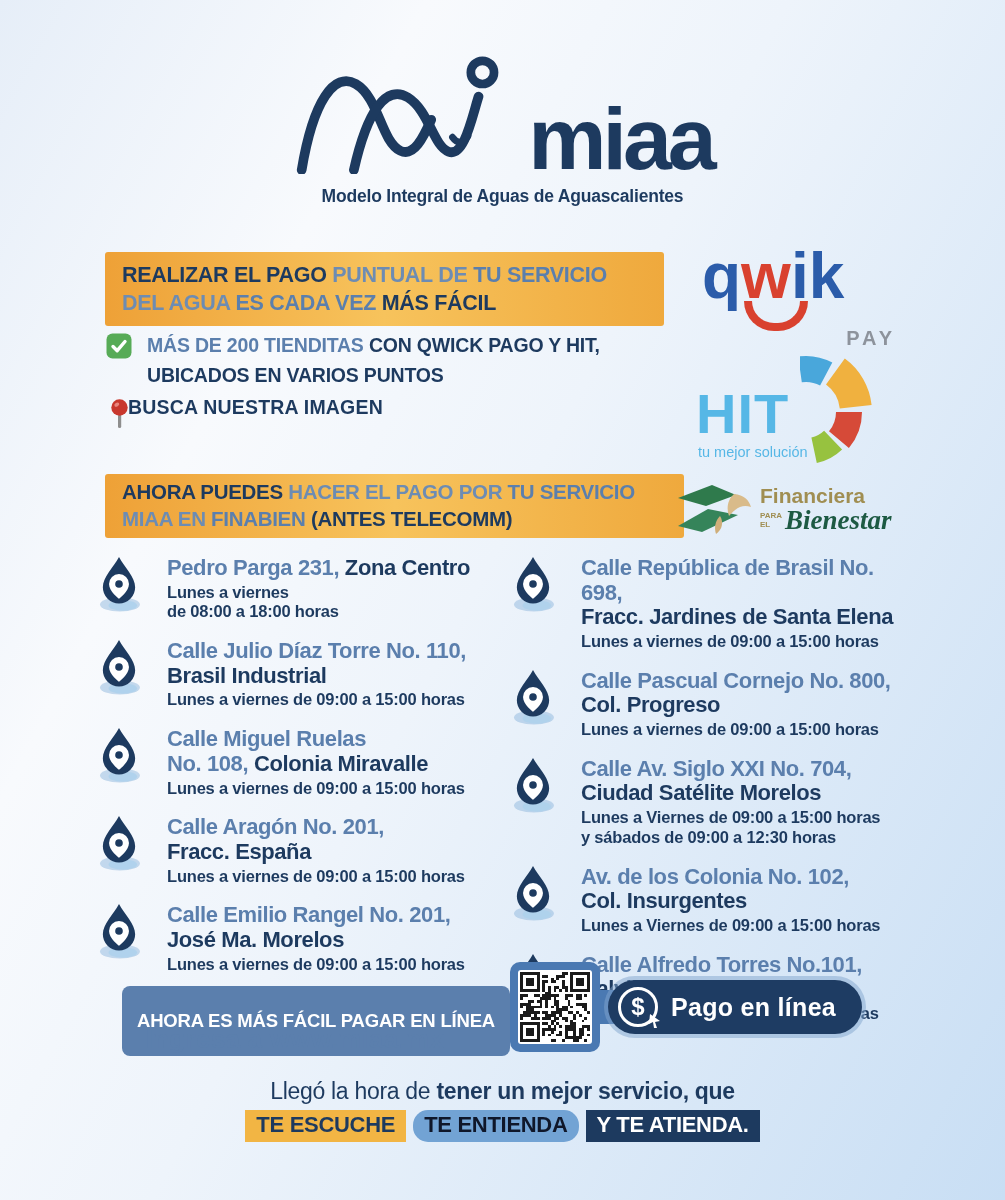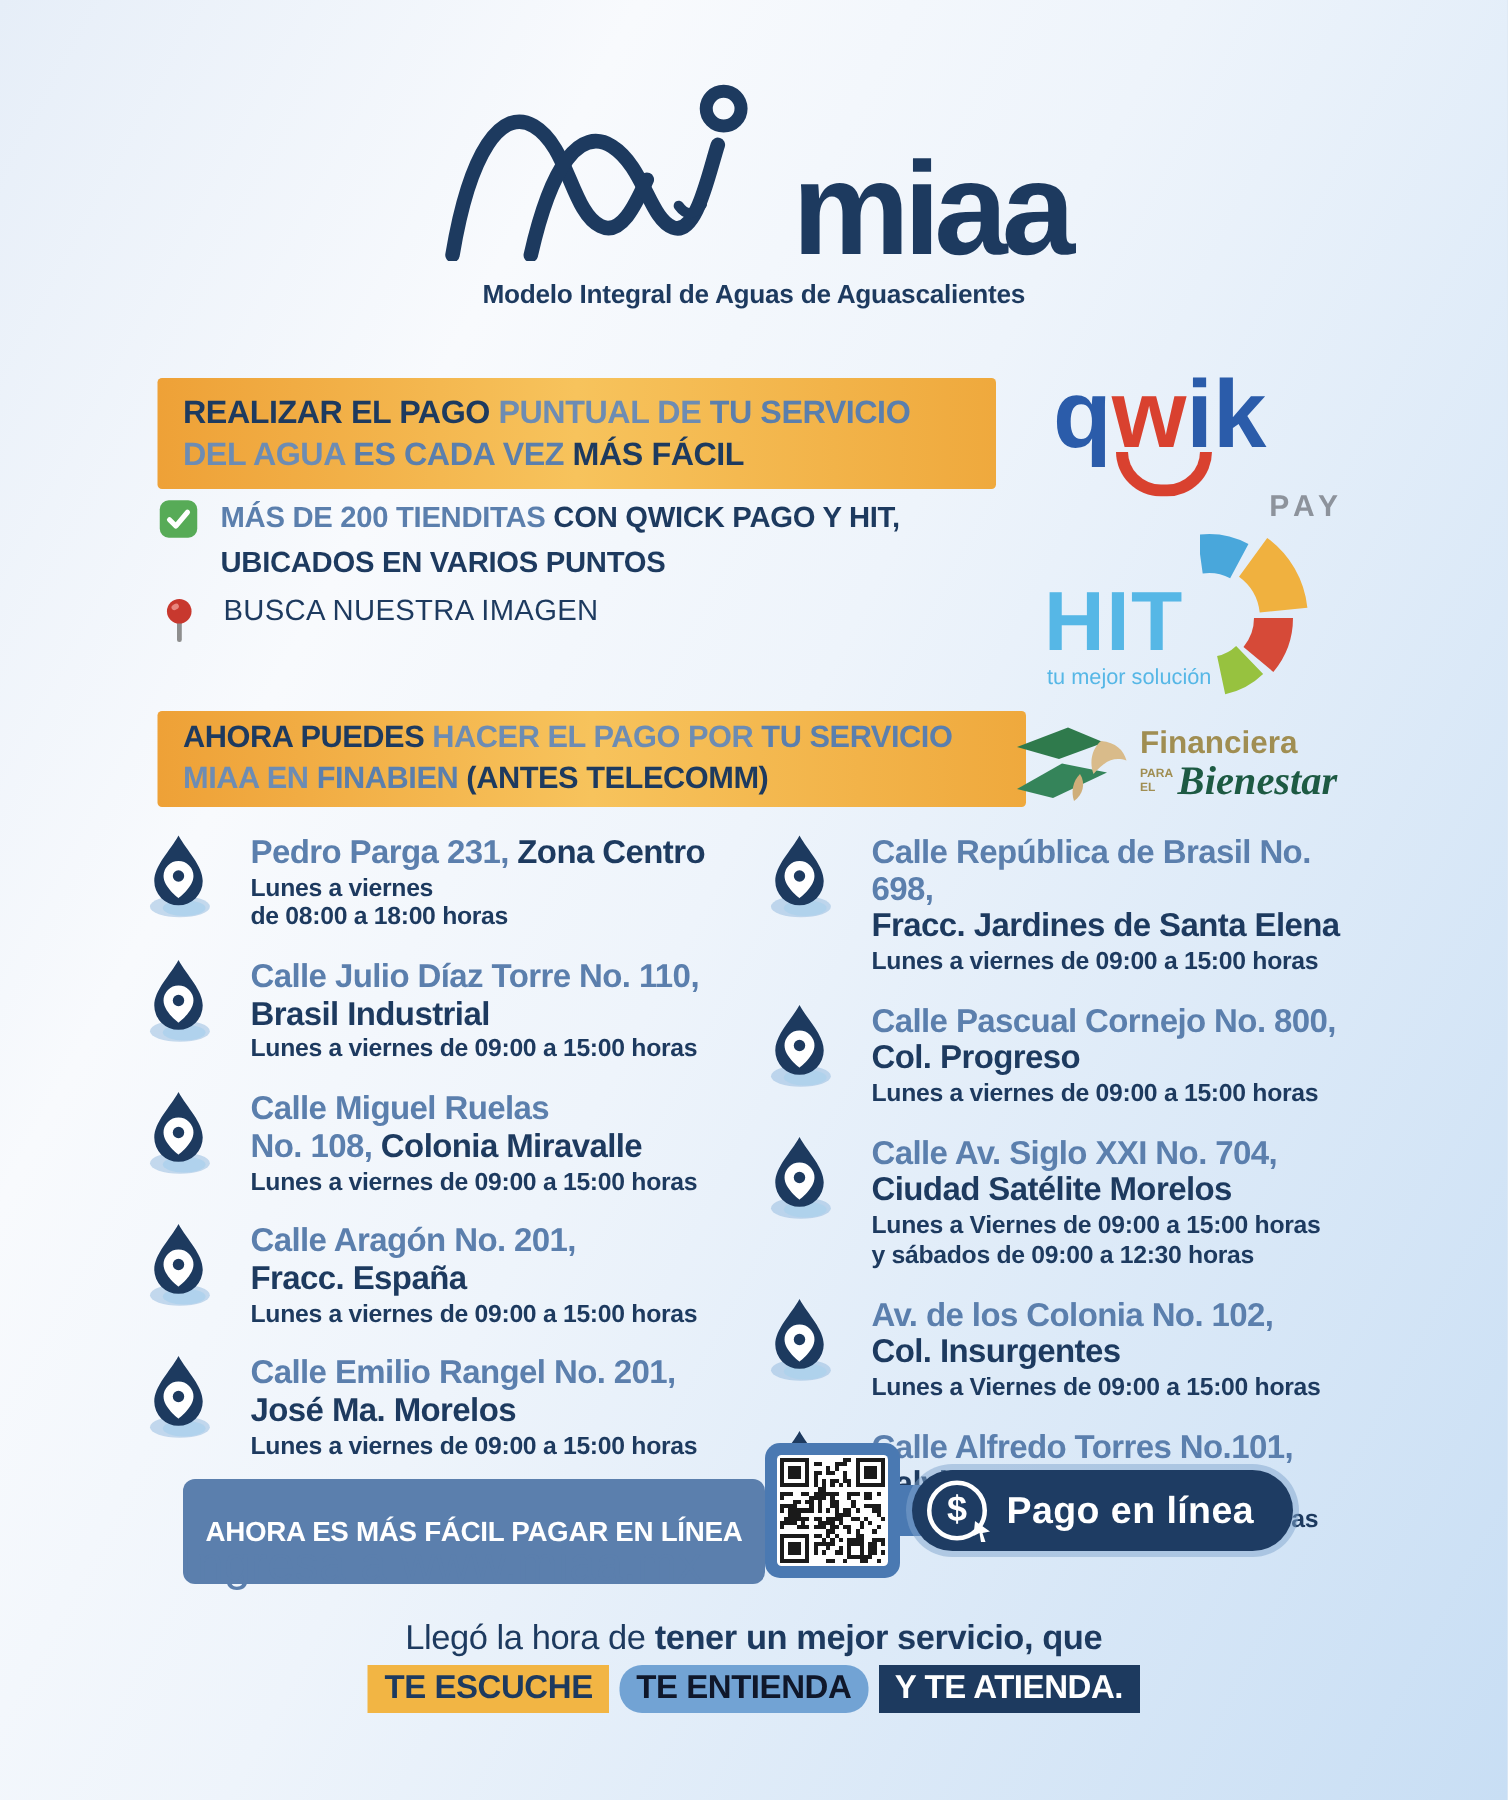--- a/index.html
+++ b/index.html
@@ -22,21 +22,21 @@
   .seg-blue-b{color:#5b7fad;font-weight:800}
   .seg-blue-r{color:#6d8cb3;font-weight:600}
   .seg-navy-r{color:#1d3a5f;font-weight:500}
   .seg-blue{color:#5b7fad}
   .seg-navy{color:#1d3a5f}
   .seg-qblue{color:#2b5caa}
   .seg-qred{color:#d9412f}
   
   .bullet{position:absolute;display:flex;color:#1d3a5f;}
   .bullet-1{left:106px;top:330px;gap:15px;font-size:19.5px;line-height:1.55;letter-spacing:-.2px;}
-  .bullet-2{left:111px;top:396px;gap:21px;font-size:19.5px;font-weight:400;align-items:flex-start;letter-spacing:.2px;}
+  .bullet-2{left:111px;top:396px;font-size:19.5px;font-weight:700;align-items:flex-start;letter-spacing:.2px;}
   .bullet .b-icon{flex-shrink:0;margin-top:3px;}
   
   .qwik{position:absolute;left:702px;top:244px;width:200px;height:100px;}
   .qwik-word{font-size:64px;font-weight:700;line-height:1;letter-spacing:0;}
   .qwik-smile{position:absolute;left:42px;top:57px;width:64px;height:30px;border:8px solid #d9412f;border-top:none;
               border-radius:0 0 64px 64px;box-sizing:border-box;}
   .qwik-pay{position:absolute;right:6px;bottom:-6px;font-size:20px;font-weight:600;color:#8d939c;letter-spacing:4px;}
   
   .hit{position:absolute;left:694px;top:354px;width:218px;height:112px;}
   .hit-word{position:absolute;left:2px;top:32px;font-size:56px;font-weight:800;color:#56b7e6;letter-spacing:1px;line-height:1;}
@@ -52,21 +52,21 @@
   .loc-col{position:absolute;top:556px;width:408px;display:flex;flex-direction:column;gap:17px;}
   .loc-col-left{left:97px;}
   .loc-col-right{left:511px;}
   .loc{display:flex;gap:26px;}
   .loc-pin{flex-shrink:0;}
   .loc-title{font-size:22px;font-weight:800;line-height:1.12;letter-spacing:-.4px;}
   .loc-hours{font-size:16.5px;font-weight:600;color:#1d3a5f;line-height:1.2;margin-top:2px;letter-spacing:-.2px;}
   
   .pay-badge{position:absolute;left:122px;top:986px;background:#5b7fad;color:#fff;font-size:18.5px;font-weight:800;
              padding:24px 15px;border-radius:8px;letter-spacing:-.2px;}
-  .pay-url{position:absolute;left:122px;top:1024px;width:346px;text-align:center;font-size:32px;font-weight:400;
+  .pay-url{position:absolute;left:122px;top:1024px;width:346px;text-align:center;font-size:26px;font-weight:700;
            color:#5b7fad;letter-spacing:.3px;}
   .qr-group{position:absolute;left:510px;top:962px;display:flex;align-items:center;}
   .qr-frame{width:90px;height:90px;background:#4a79b2;border-radius:10px;padding:8px;box-sizing:border-box;position:relative;z-index:3;}
   .qr-inner{width:100%;height:100%;background:#fff;border-radius:3px;display:flex;align-items:center;justify-content:center;}
   .qr-tab{width:42px;height:34px;background:#4a79b2;margin-left:-8px;margin-right:-26px;position:relative;z-index:1;}
   .pay-pill{display:flex;align-items:center;gap:13px;background:#1e3c63;border-radius:40px;padding:7px 26px 7px 10px;
             box-shadow:0 0 0 4px rgba(130,165,205,.5);position:relative;z-index:2;}
   .dollar-circle{width:40px;height:40px;border:3px solid #fff;border-radius:50%;color:#fff;font-size:24px;font-weight:700;
                  display:flex;align-items:center;justify-content:center;box-sizing:border-box;position:relative;}
   .dollar-cursor{position:absolute;right:-7px;bottom:-5px;}

